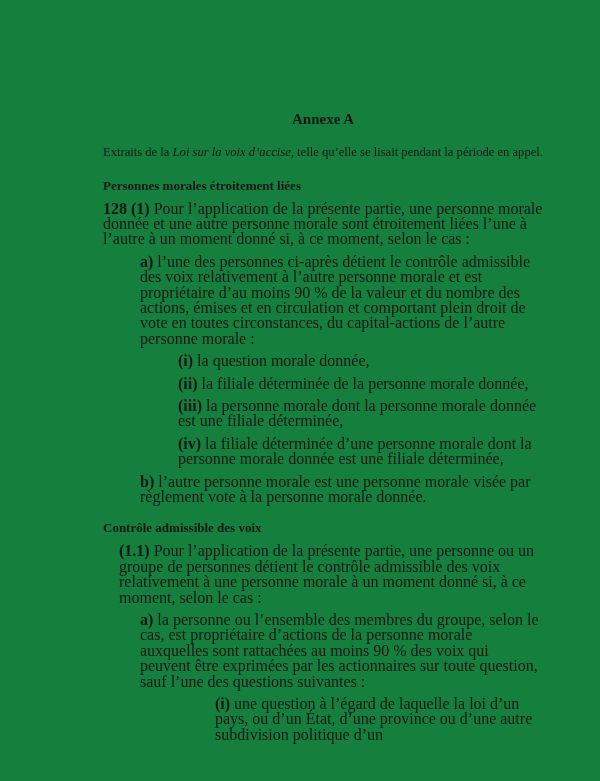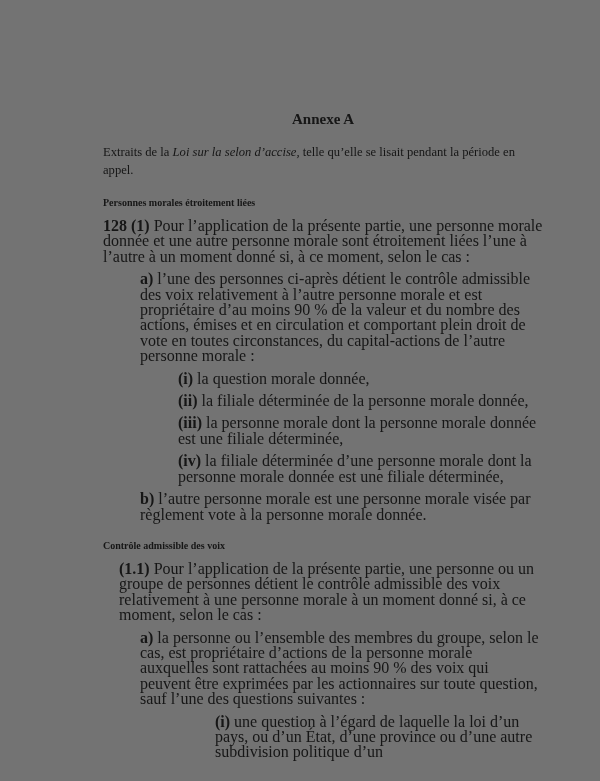--- a/index.html
+++ b/index.html
@@ -1,40 +1,40 @@
 <!DOCTYPE html>
 <html><head>
 <meta charset="utf-8">
 <style>
   html, body { margin: 0; padding: 0; background: #ffffff; }
   .page {
     position: relative;
     width: 600px;
     height: 781px;
     box-sizing: border-box;
-    background: #737373;
+    background: #15803d;
     color: #161616;
     font-family: "Liberation Serif", "DejaVu Serif", serif;
     padding: 110px 57px 0 103px;
     overflow: hidden;
   }
   .title {
     font-size: 15px;
     line-height: 19px;
     font-weight: bold;
     text-align: center;
     margin: 0 0 15px 0;
   }
   .intro {
     font-size: 12.6px;
     line-height: 17.5px;
     margin: 0 0 16px 0;
   }
   .heading {
-    font-size: 10px;
+    font-size: 13px;
     line-height: 15px;
     font-weight: bold;
     margin: 16px 0 8px 0;
   }
   .para {
     font-size: 16px;
     line-height: 15.4px;
     margin: 0 0 7px 0;
   }
   .mk { font-weight: bold; }
@@ -43,21 +43,21 @@
   .lvl3 { margin-left: 75px; }
   .lvl4 { margin-left: 112px; margin-right: -10px; }
 </style>
 </head>
 <body>
 
 <div class="page">
 
   <div class="title">Annexe A</div>
 
-  <p class="intro"><span>Extraits de la </span><i>Loi sur la selon d’accise,</i><span> telle qu’elle se lisait pendant la période en appel.</span></p>
+  <p class="intro"><span>Extraits de la </span><i>Loi sur la voix d’accise,</i><span> telle qu’elle se lisait pendant la période en appel.</span></p>
 
   <div class="heading">Personnes morales étroitement liées</div>
 
   <p class="para"><span class="mk">128 (1)</span><span> Pour l’application de la présente partie, une personne morale donnée et une autre personne morale sont étroitement liées l’une à l’autre à un moment donné si, à ce moment, selon le cas&nbsp;:</span></p>
 
   <p class="para lvl2"><span class="mk">a)</span><span> l’une des personnes ci-après détient le contrôle admissible des voix relativement à l’autre personne morale et est propriétaire d’au moins 90 % de la valeur et du nombre des actions, émises et en circulation et comportant plein droit de vote en toutes circonstances, du capital-actions de l’autre personne morale&nbsp;:</span></p>
 
   <p class="para lvl3"><span class="mk">(i)</span><span> la question morale donnée,</span></p>
 
   <p class="para lvl3"><span class="mk">(ii)</span><span> la filiale déterminée de la personne morale donnée,</span></p>

